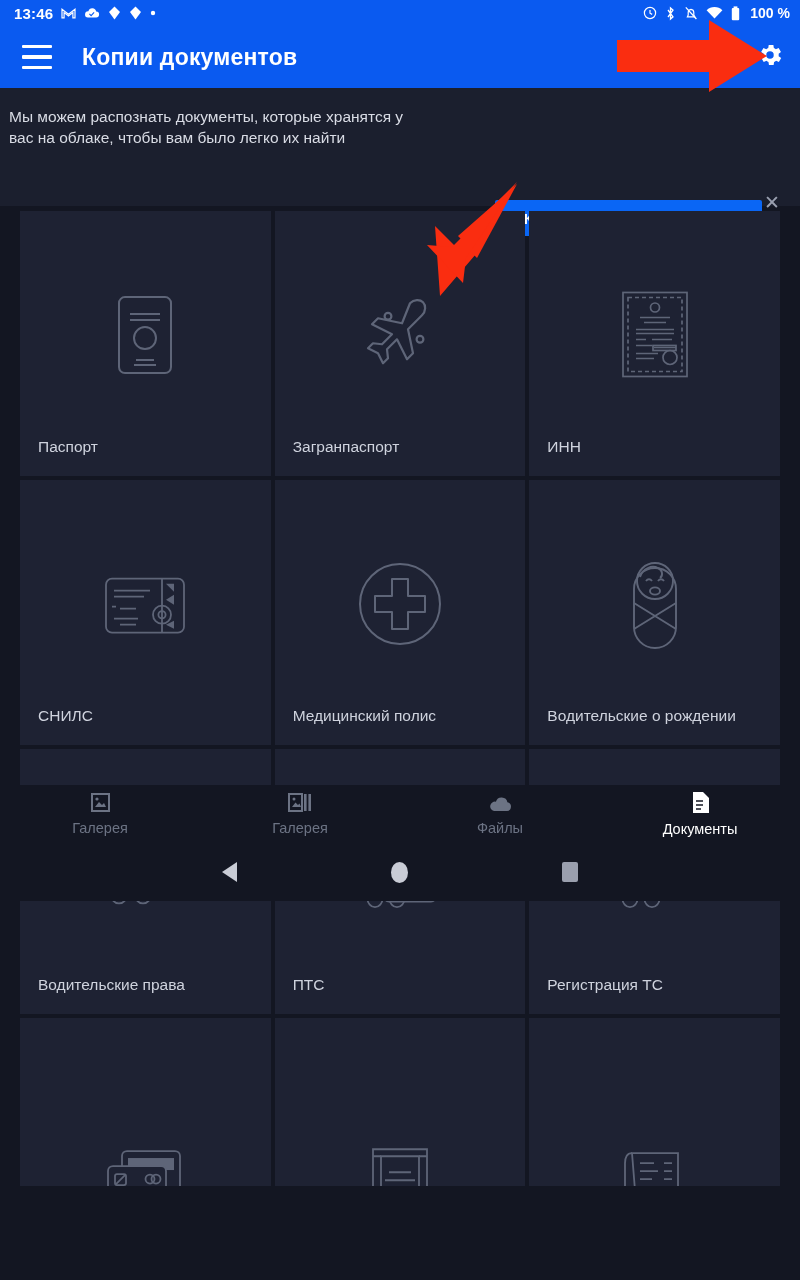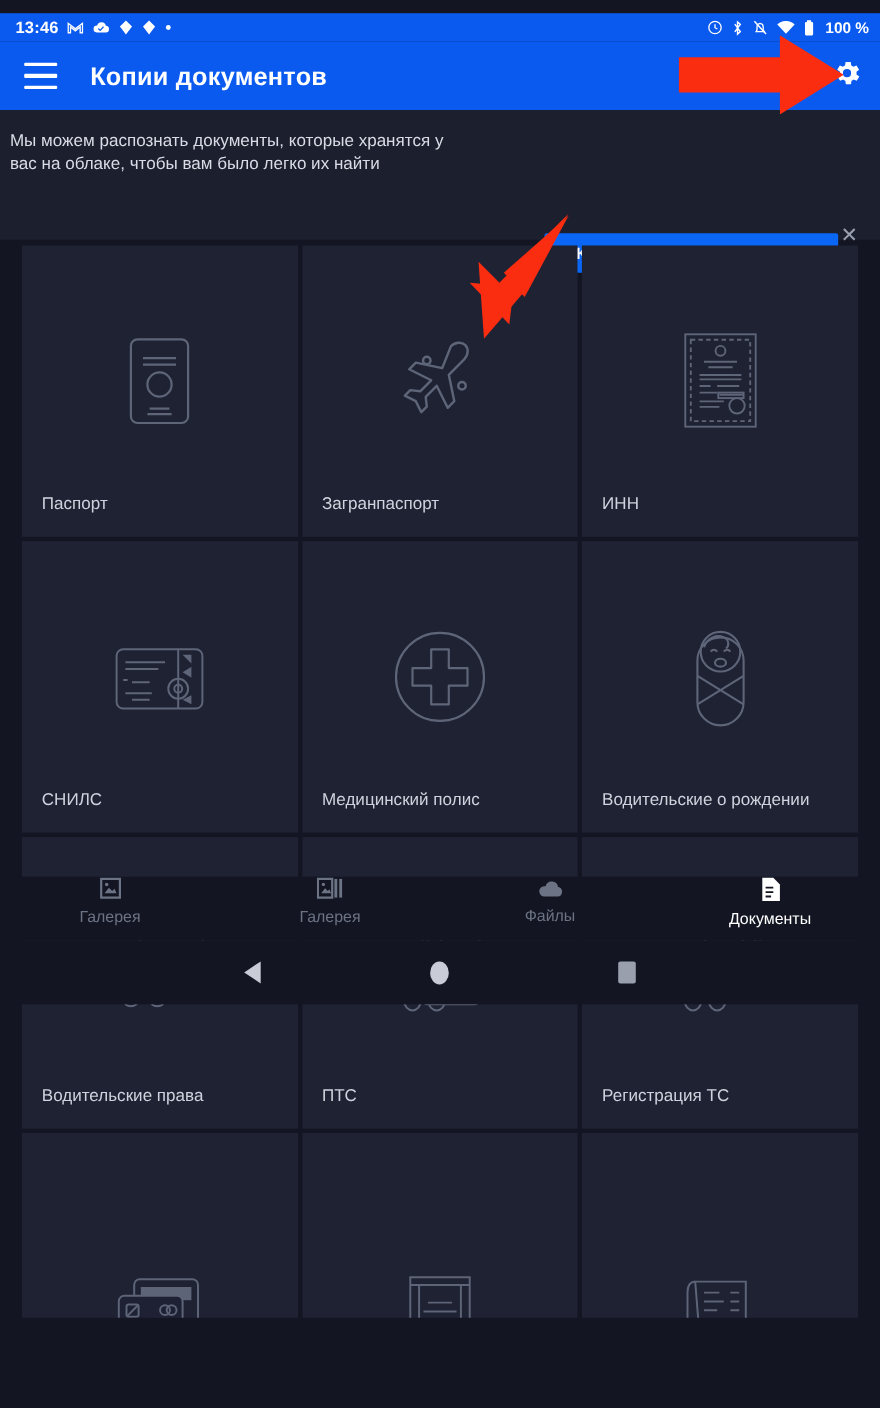--- a/index.html
+++ b/index.html
@@ -2,21 +2,21 @@
 <html><head>
 <meta charset="utf-8">
 <style>
   * { margin:0; padding:0; box-sizing:border-box; }
   html,body {
     width:800px; height:1280px;
     background:#131622;
     font-family:"Liberation Sans", sans-serif;
     overflow:hidden;
   }
-  #app { position:relative; width:800px; height:901px;margin-top:12px; }
+  #app { position:relative; width:800px; height:901px; }
 
   
   .statusbar{
     position:absolute; top:0; left:0; width:800px; height:26px;
     background:#0a5af0; color:#fff;
     display:flex; align-items:center; justify-content:space-between;
     padding:0 10px 0 14px;
     font-size:14.5px; font-weight:bold;
   }
   .sb-left,.sb-right{ display:flex; align-items:center; gap:8px; }
@@ -69,21 +69,21 @@
   }
   .card .ico{ position:absolute; top:50%; left:50%; transform:translate(-50%,-58%); opacity:.92; }
   .card .label{
     position:absolute; left:18px; bottom:20px;
     color:#cfd3de; font-size:15.5px; font-weight:500; white-space:nowrap;
   }
 
   
   .bottomnav{
     position:absolute; bottom:58px; left:0; width:800px; height:58px;
-    background:#131622; display:flex; 
+    background:#131622; display:flex; align-items:center;
   }
   .navitem{
     flex:1; display:flex; flex-direction:column; align-items:center; gap:3px; cursor:pointer;
   }
   .navitem .nlabel{ font-size:14.5px; color:#6c7384; }
   .navitem.active .nlabel{ color:#ffffff; }
 
   
   .androidnav{
     position:absolute; bottom:0; left:0; width:800px; height:58px;

